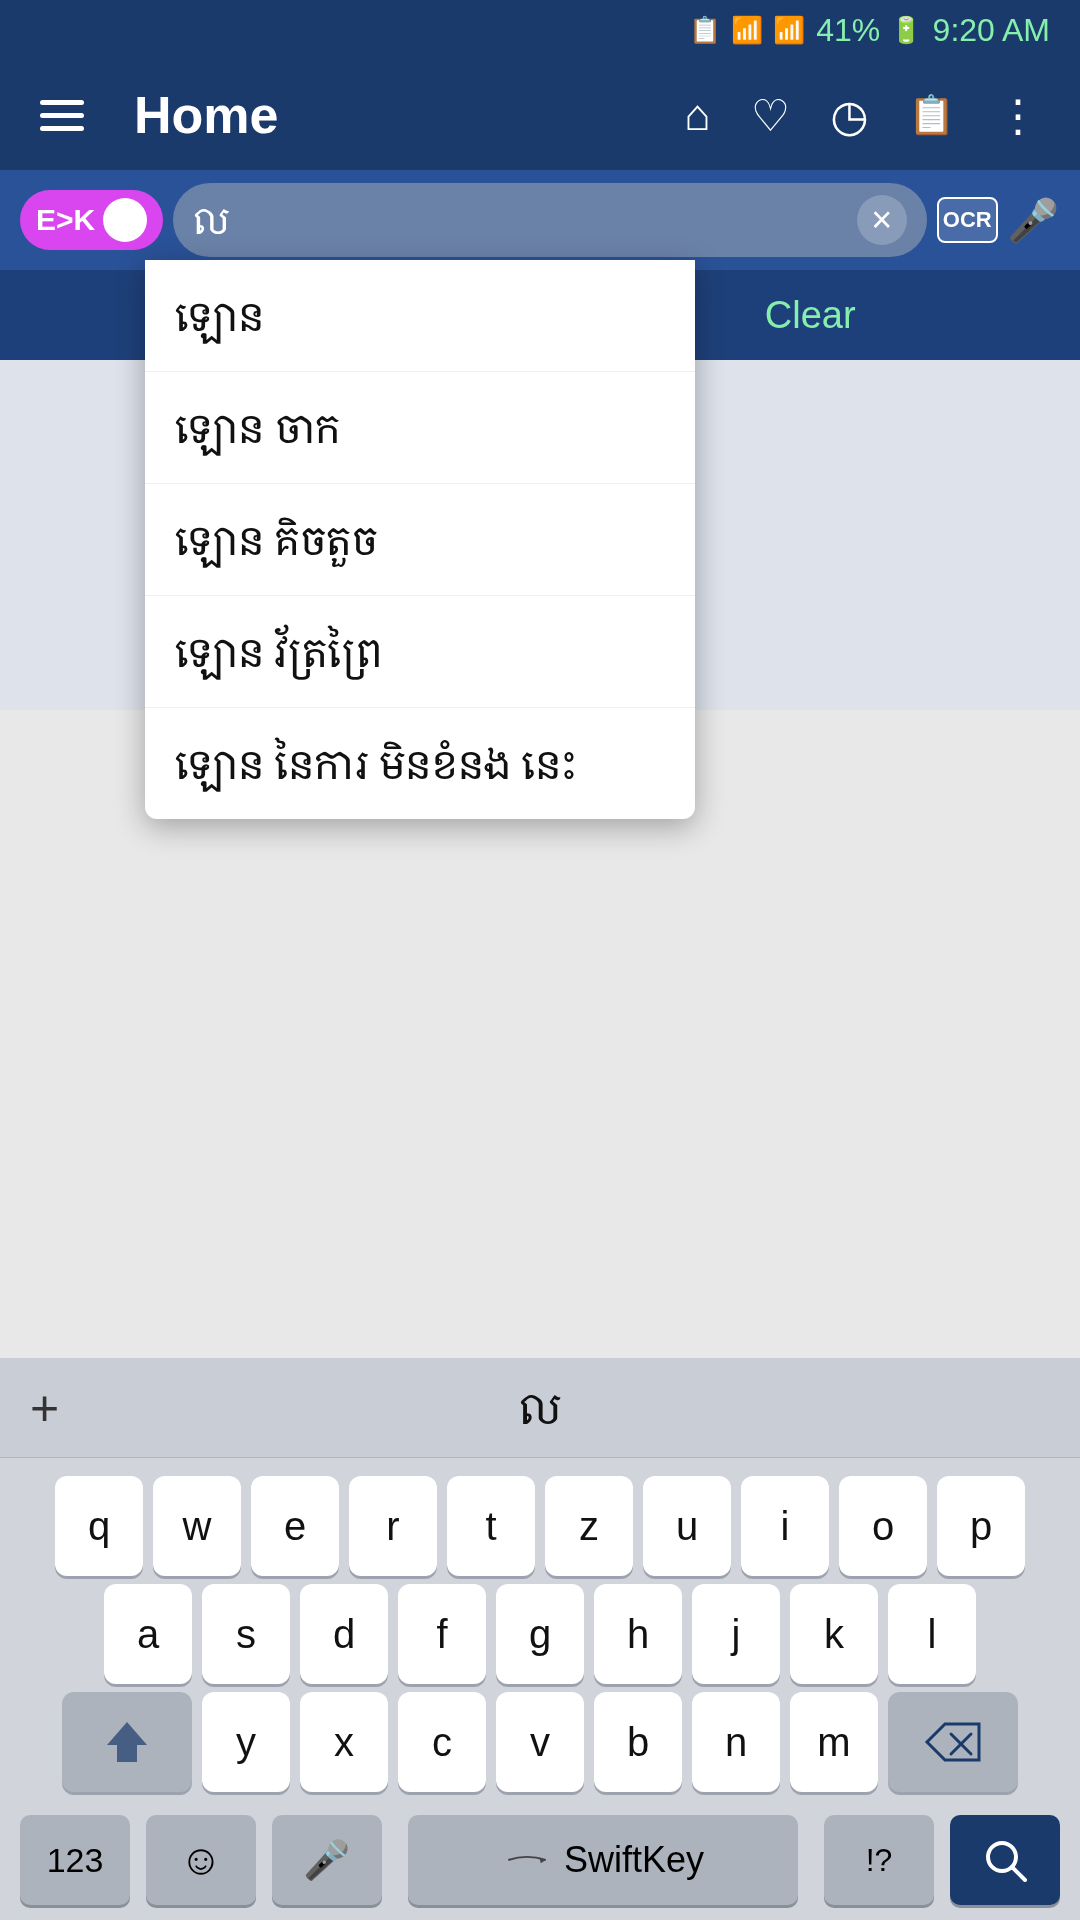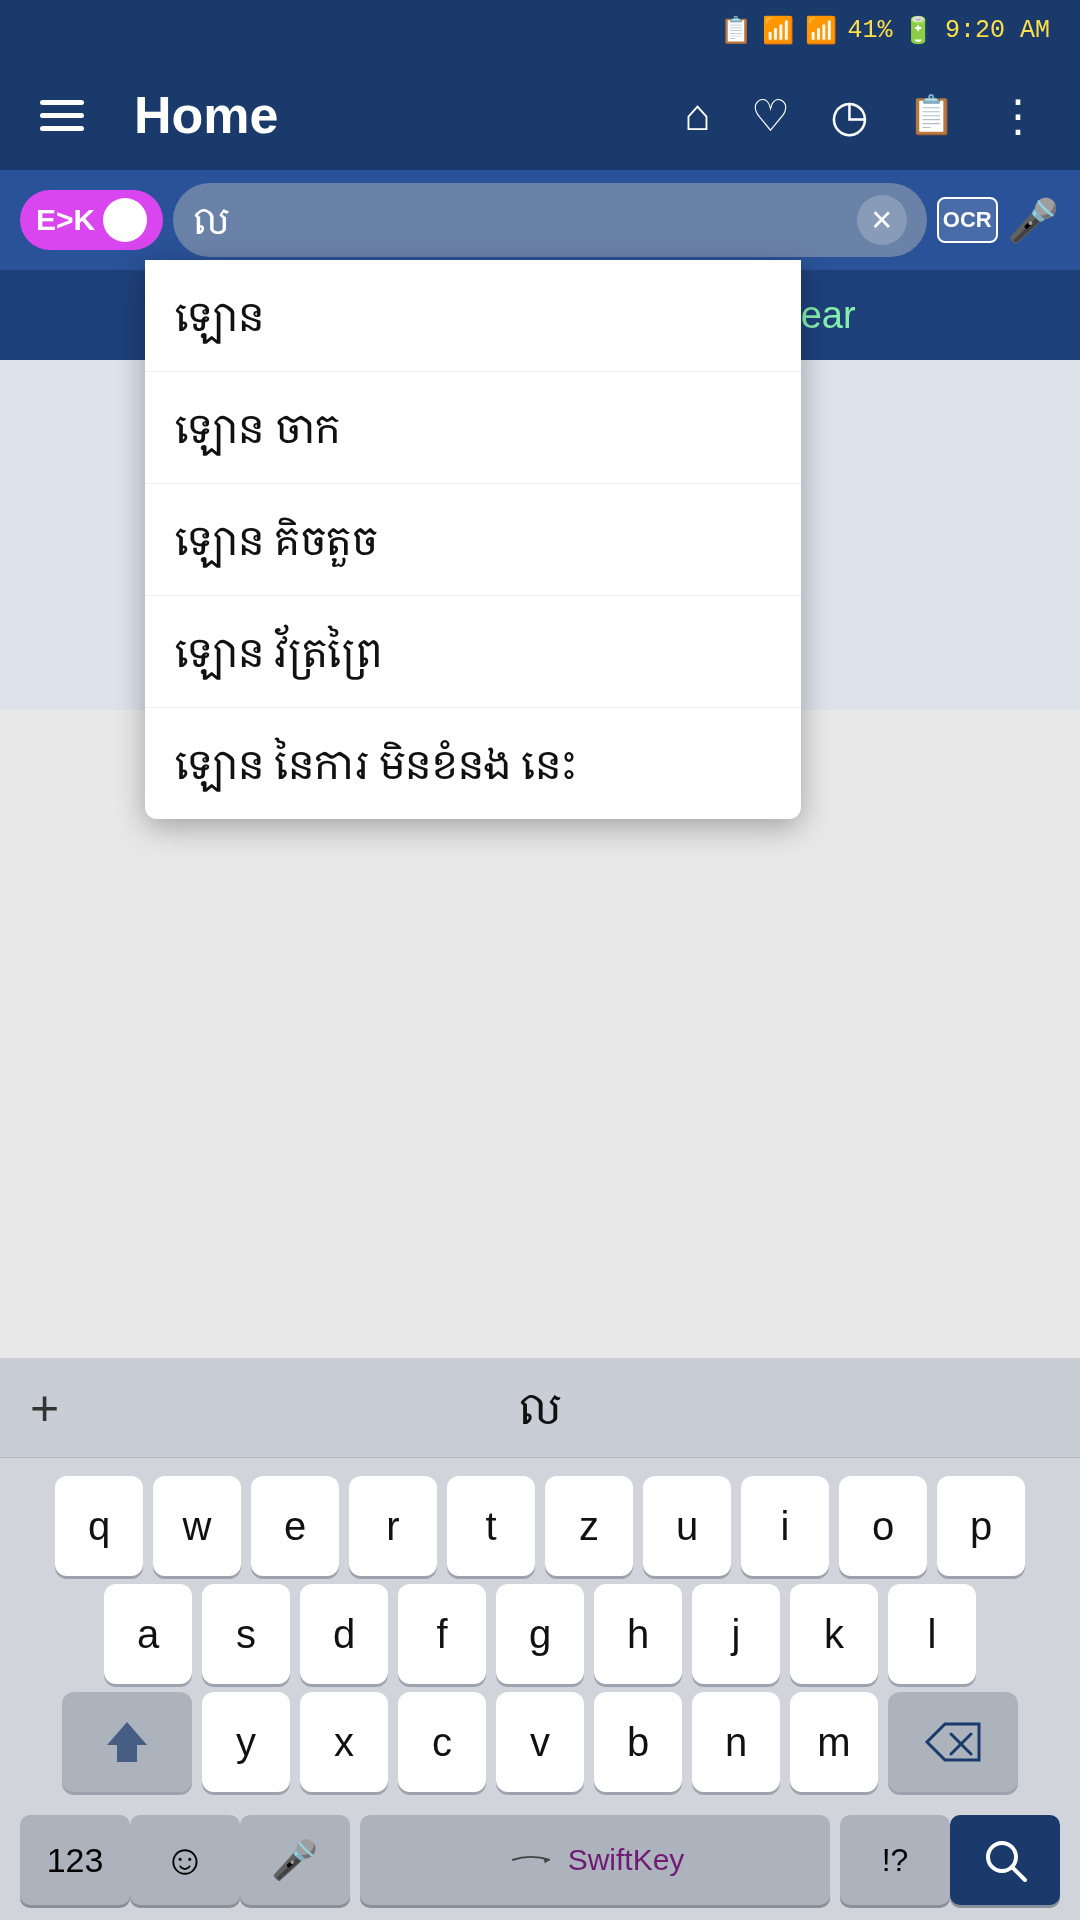--- a/index.html
+++ b/index.html
@@ -18,24 +18,23 @@
       width: 100%;
       height: 60px;
       background: #1a3a6b;
       display: flex;
       align-items: center;
       justify-content: flex-end;
       padding: 0 30px;
       gap: 12px;
     }
     .status-bar-text {
-      color: #fde047;
-      font-size: 25px;
+      color: #86efac;
+      font-size: 32px;
       font-weight: 500;
-      font-family: Liberation Mono, monospace;
     }
     .status-icons {
       display: flex;
       align-items: center;
       gap: 10px;
     }
 
     
     .nav-bar {
       width: 100%;
@@ -175,21 +174,21 @@
       font-size: 38px;
       cursor: pointer;
       background: #1e407a;
     }
 
     
     .autocomplete-dropdown {
       position: absolute;
       top: 260px;
       left: 145px;
-      width: 656px;
+      width: 550px;
       background: white;
       border-radius: 0 0 12px 12px;
       box-shadow: 0 8px 30px rgba(0,0,0,0.3);
       z-index: 100;
       overflow: hidden;
     }
     .autocomplete-item {
       padding: 28px 30px;
       font-size: 40px;
       font-family: 'Khmer OS', 'Noto Serif Khmer', 'Khmer', serif;
@@ -273,20 +272,21 @@
     }
 
     
     .bottom-bar {
       display: flex;
       align-items: center;
       justify-content: space-between;
       padding: 10px 20px 20px;
       background: #d1d5db;
       height: 110px;
+      gap: 16px;
     }
     .bottom-key {
       height: 90px;
       padding: 0 20px;
       background: #adb3bc;
       border-radius: 10px;
       display: flex;
       align-items: center;
       justify-content: center;
       font-size: 34px;
@@ -425,21 +425,21 @@
     </div>
     <div class="bottom-key">
       <span style="font-size:38px;">🎤</span>
     </div>
 
     <div class="bottom-key" style="flex:1; margin:0 10px; background:#adb3bc; display:flex; align-items:center; justify-content:center; gap:12px;">
       <svg width="50" height="20" viewBox="0 0 80 20" fill="none">
         <path d="M10 10 Q40 0 70 10" stroke="#444" stroke-width="3" fill="none"></path>
         <polygon points="60,6 70,10 62,15" fill="#444"></polygon>
       </svg>
-      <span style="font-size:30px;color:#701a75;">SwiftKey</span>
+      <span style="font-size:36px;color:#000000;">SwiftKey</span>
     </div>
     <div class="bottom-key">
       <span style="font-size:32px;">!?</span>
     </div>
     <div class="bottom-key" style="background:#1a3a6b;">
       <svg width="50" height="50" viewBox="0 0 50 50" fill="none">
         <circle cx="22" cy="22" r="14" stroke="white" stroke-width="4"></circle>
         <line x1="32" y1="32" x2="45" y2="45" stroke="white" stroke-width="4" stroke-linecap="round"></line>
       </svg>
     </div>

